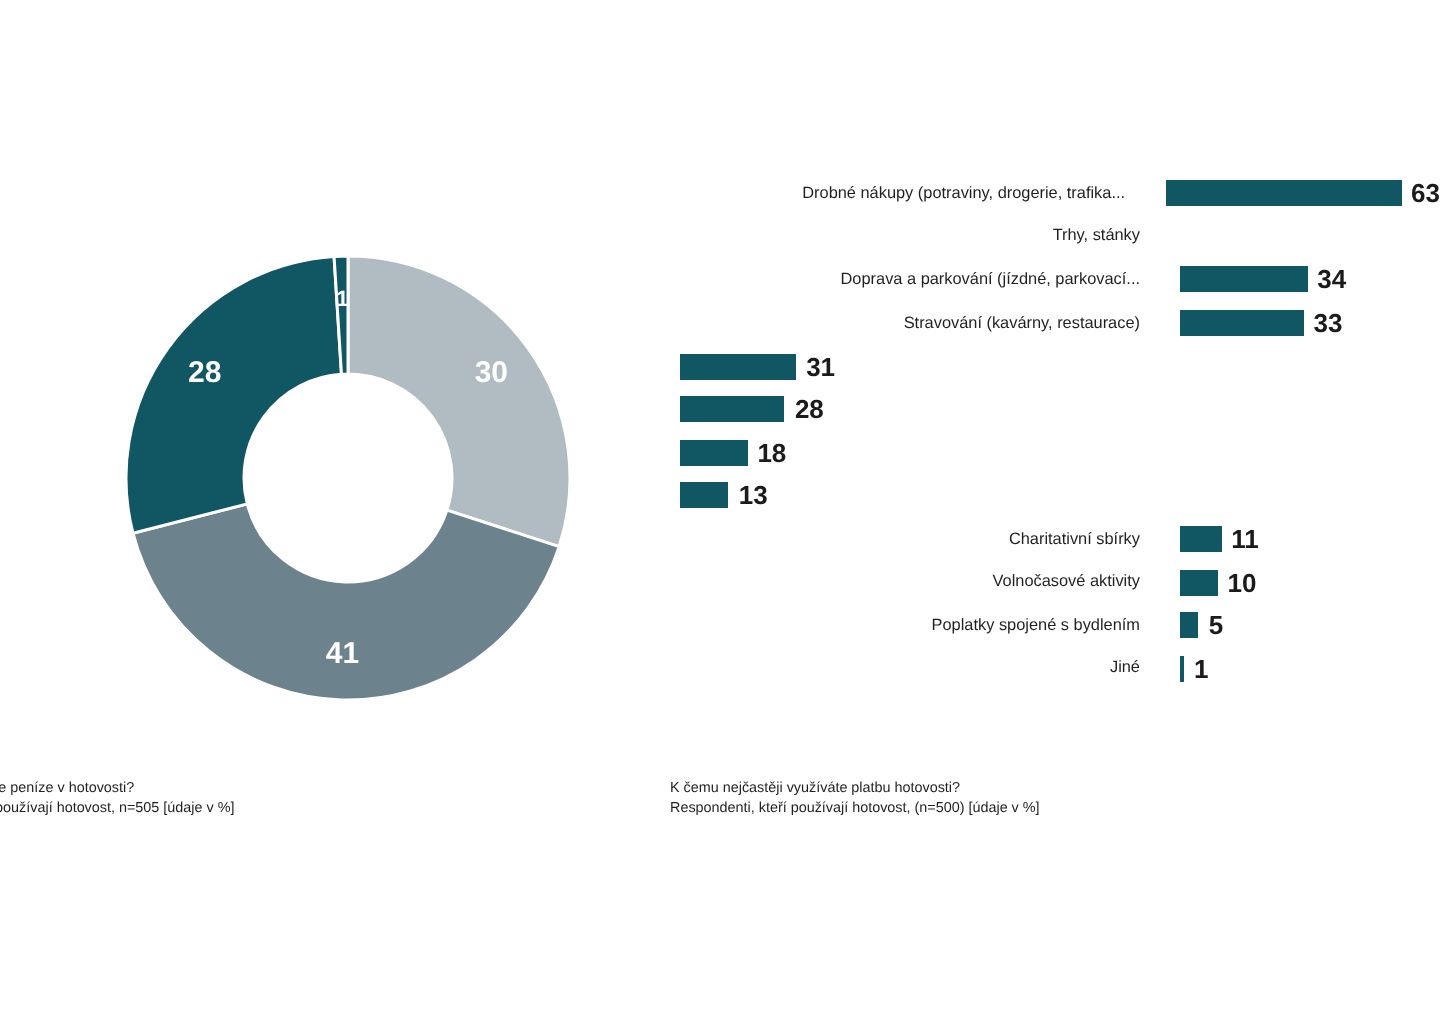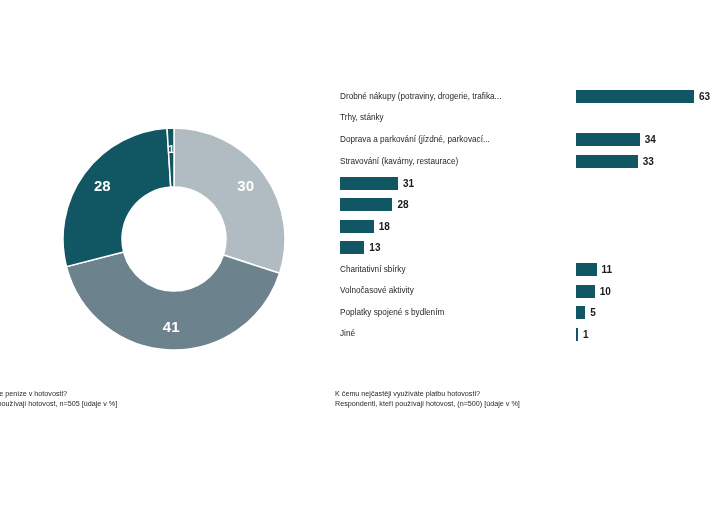--- a/index.html
+++ b/index.html
@@ -50,40 +50,41 @@
     height: 280px;
   }
   .bar-row {
     position: relative;
     height: 21.6px;
     display: flex;
     align-items: center;
   }
   .bar-label {
     width: 230px;
-    padding-right: 6px;
+    text-align: right;
+    padding-right: 20px;
     font-size: 8.2px;
     line-height: 10px;
     color: #231f20;
     white-space: nowrap;
     overflow: hidden;
   }
   .bar-track {
     position: relative;
     flex: 1 1 auto;
     height: 100%;
     display: flex;
     align-items: center;
   }
   .bar-fill {
     height: 13px;
     background: #115663;
   }
   .bar-value {
-    font-size: 10px;
+    font-size: 13px;
     font-weight: bold;
     color: #1b1b1b;
     margin-left: 5px;
     white-space: nowrap;
   }
 
   
   .caption {
     position: absolute;
     font-size: 7.2px;

